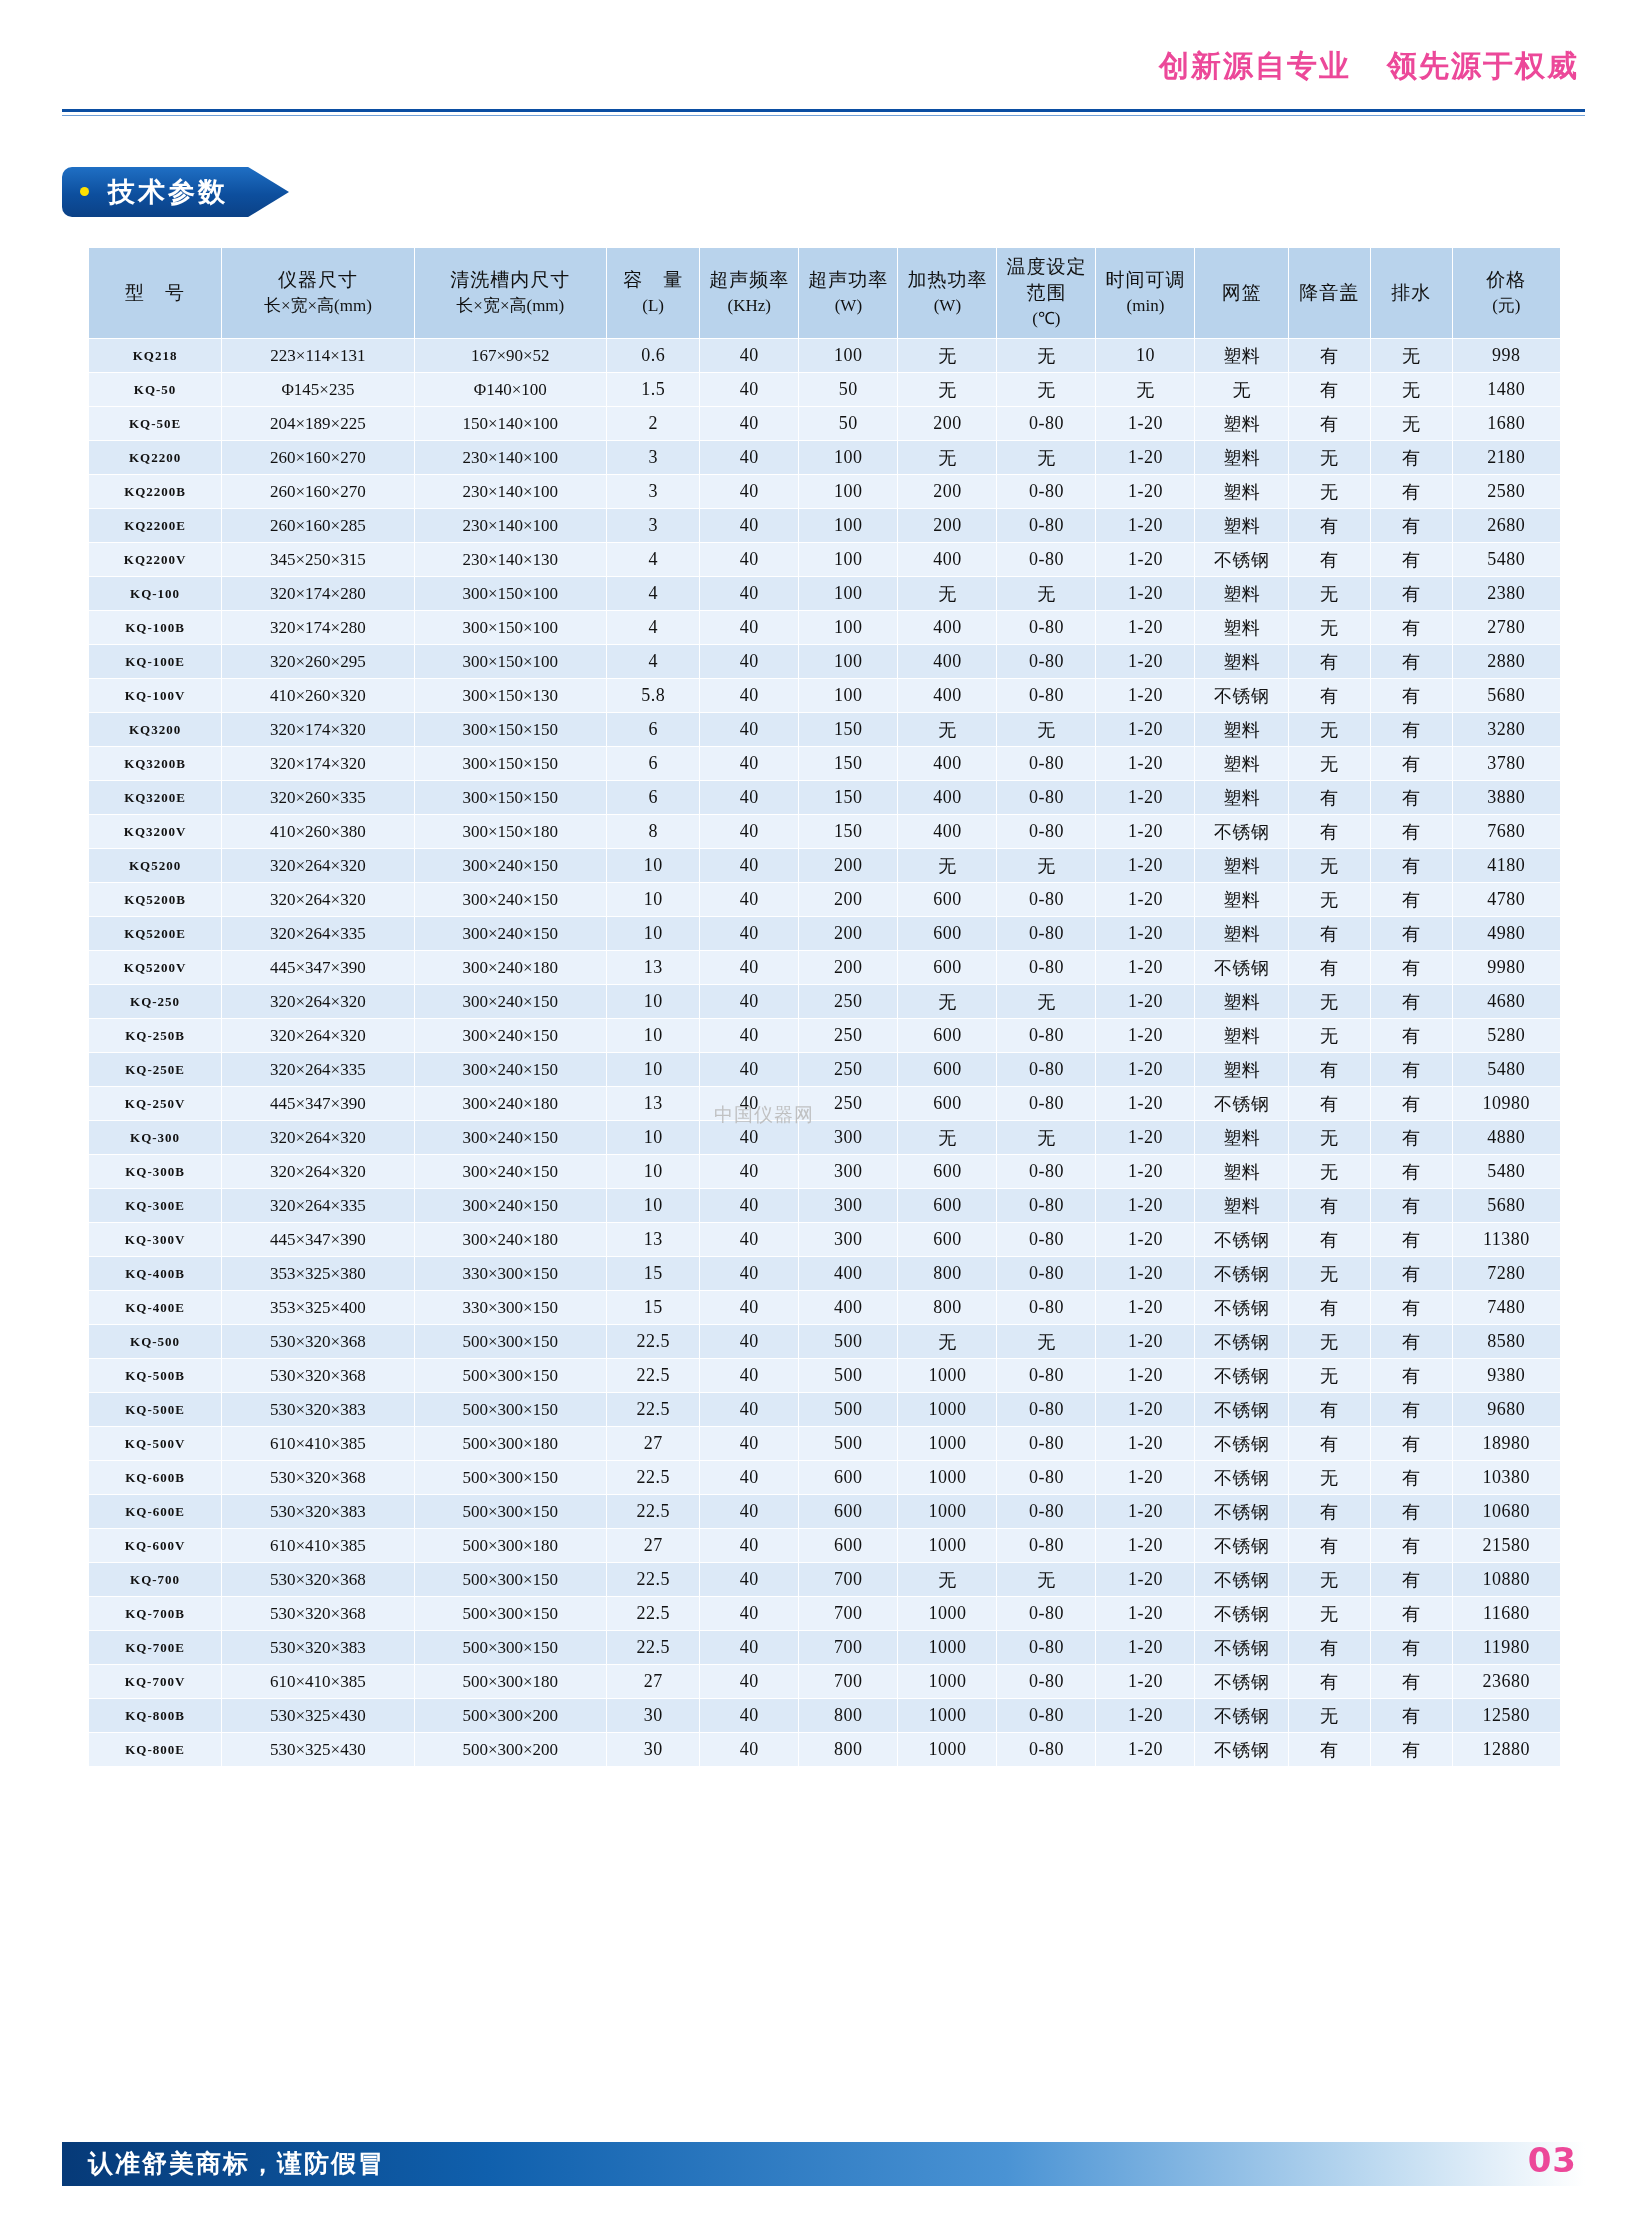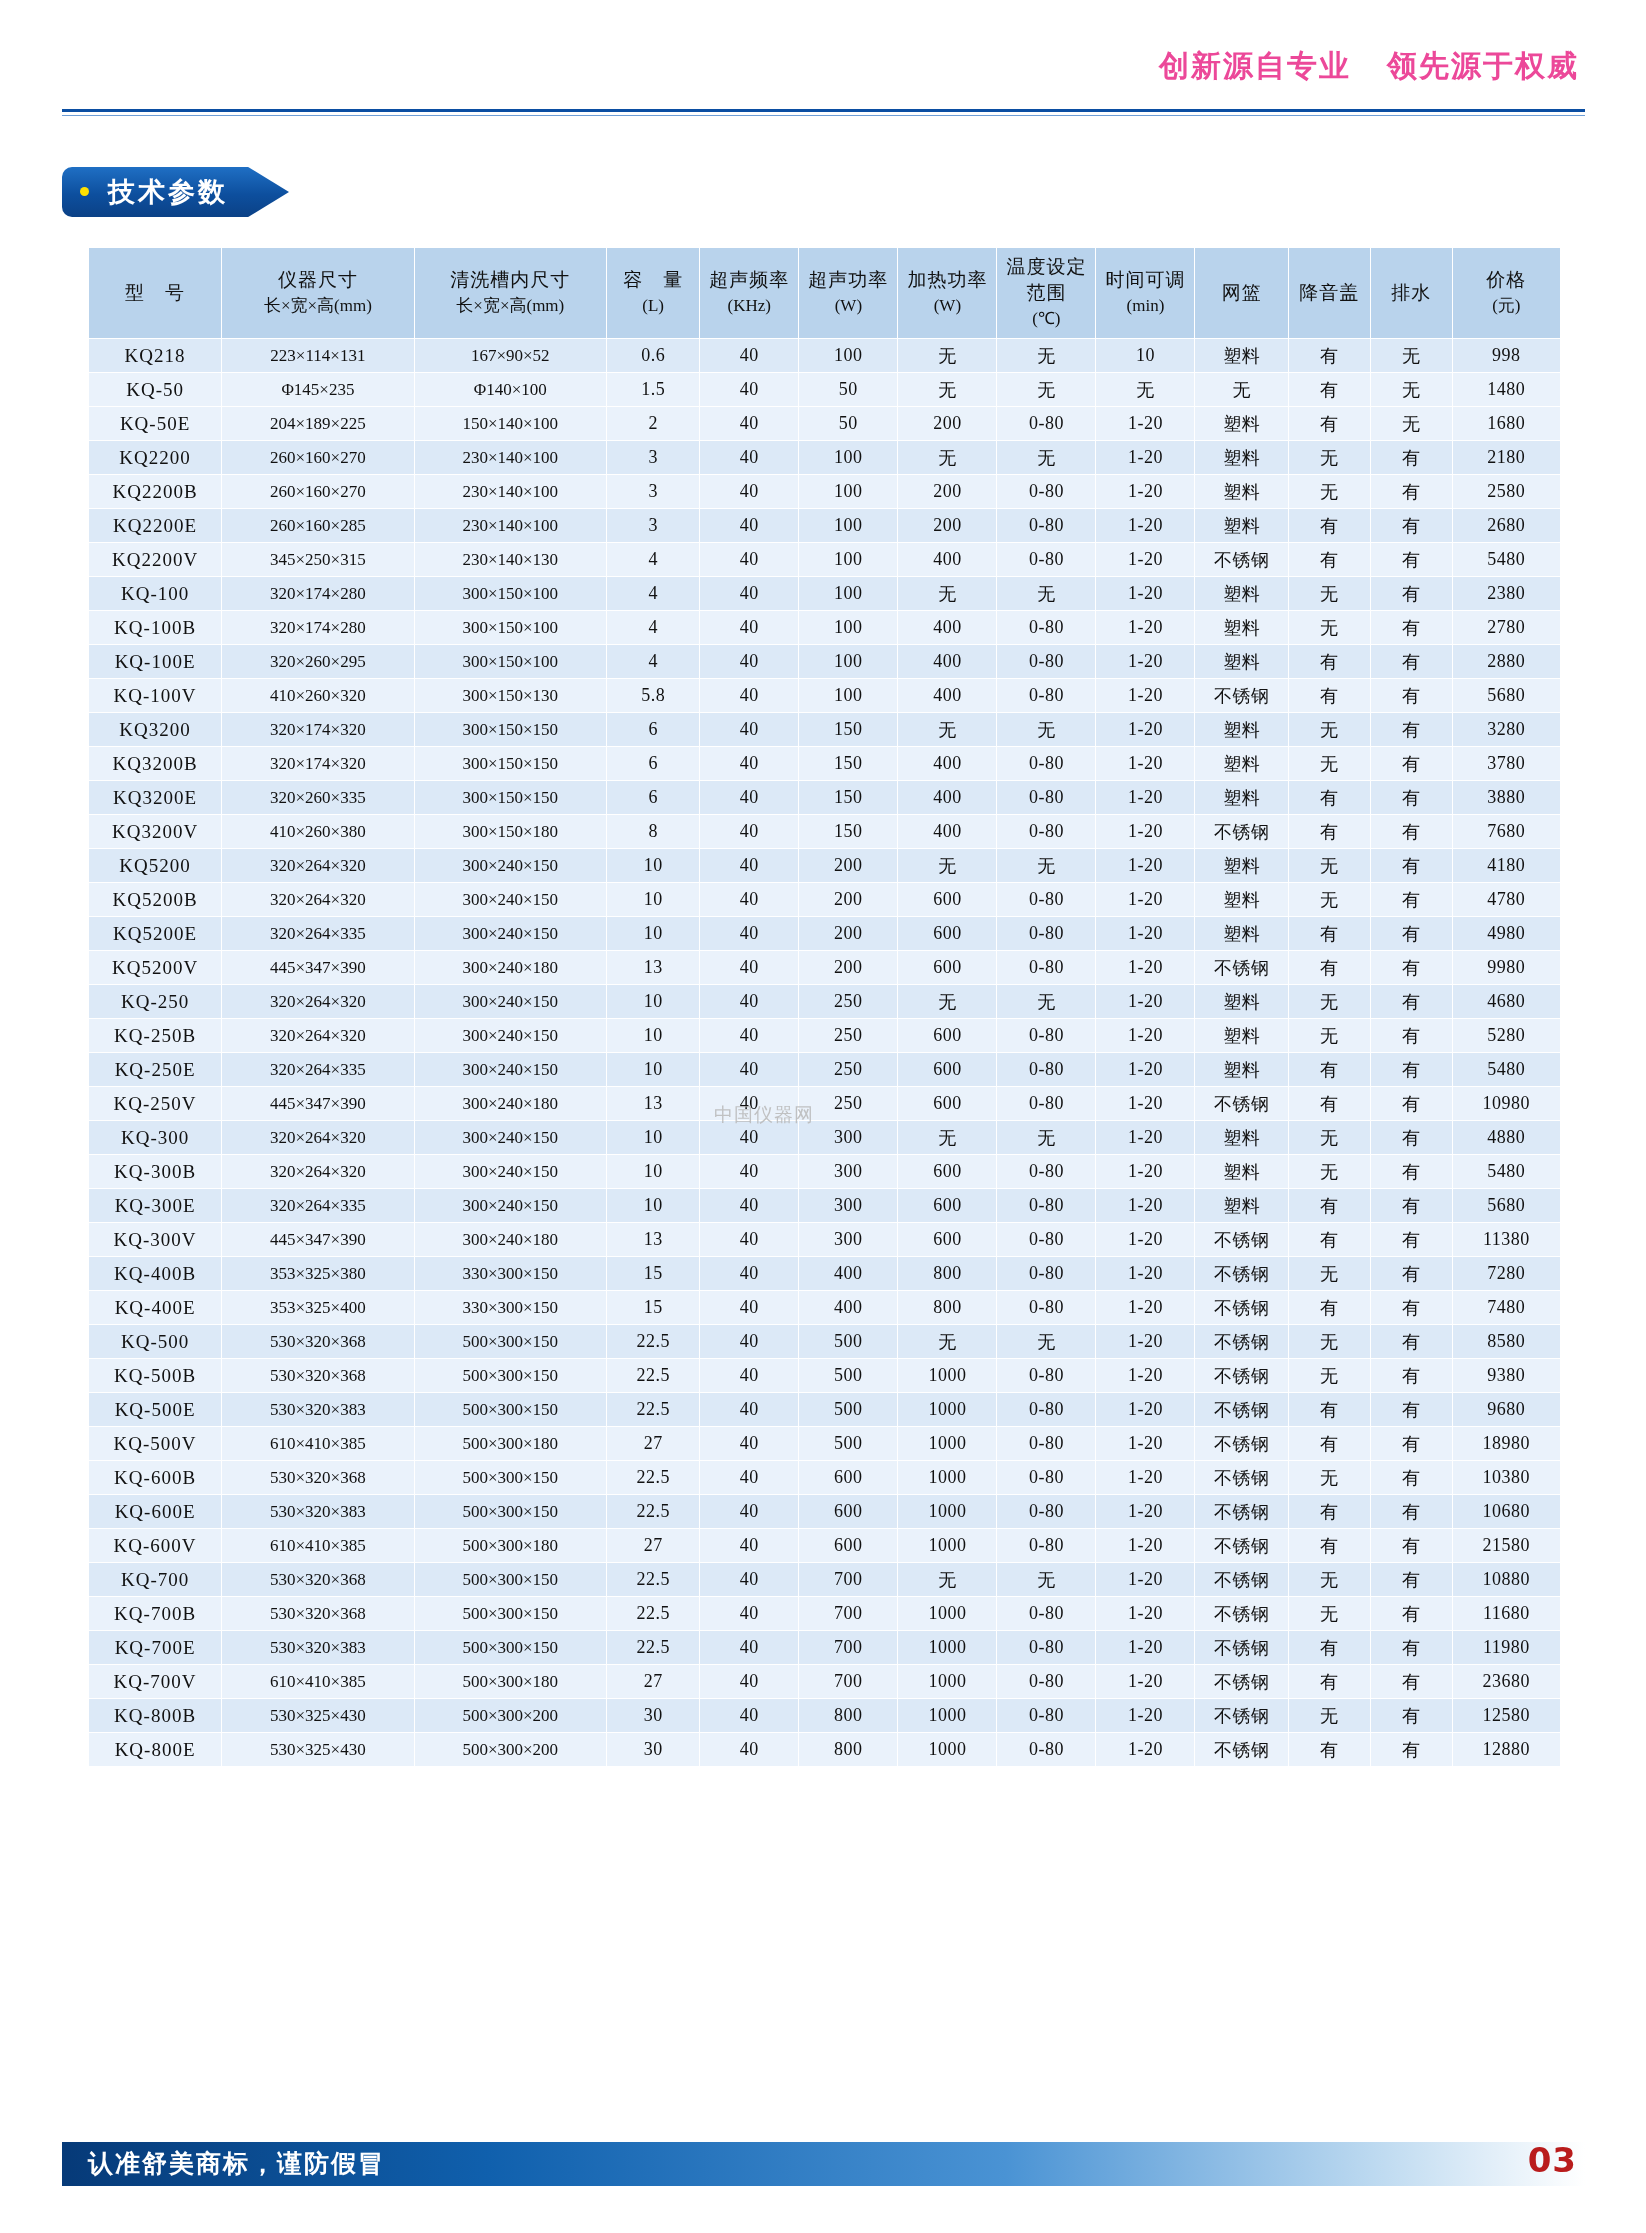--- a/index.html
+++ b/index.html
@@ -121,21 +121,21 @@
     letter-spacing: 0;
   }
   table.spec tbody td {
     height: 33px;
     font-size: 18px;
     padding: 0 2px;
     letter-spacing: 0.5px;
   }
   table.spec tbody tr.odd td { background: #dce9f7; }
   table.spec tbody tr.even td { background: #eaf2fb; }
-  table.spec tbody td.model { font-size: 19px; letter-spacing: 1px; }
+  table.spec tbody td.model { font-size: 13px; letter-spacing: 1px; font-weight: bold; }
   table.spec tbody td.dim { font-size: 17px; letter-spacing: 0; }
 
   
   col.c0 { width: 117px; }
   col.c1 { width: 169px; }
   col.c2 { width: 169px; }
   col.c3 { width: 82px; }
   col.c4 { width: 87px; }
   col.c5 { width: 87px; }
   col.c6 { width: 87px; }
@@ -183,21 +183,21 @@
     letter-spacing: 2px;
     text-align: right;
   }
   .footer-page {
     position: absolute;
     right: 8px;
     top: -2px;
     font-family: "DejaVu Sans", sans-serif;
     font-size: 34px;
     font-weight: bold;
-    color: #b91c1c;
+    color: #ec4899;
     letter-spacing: 1px;
   }
 </style>
 </head>
 <body>
 
 <div class="header">
   <div class="header-slogan">
     <span>创新源自专业</span><span class="gap"></span><span>领先源于权威</span>
   </div>

